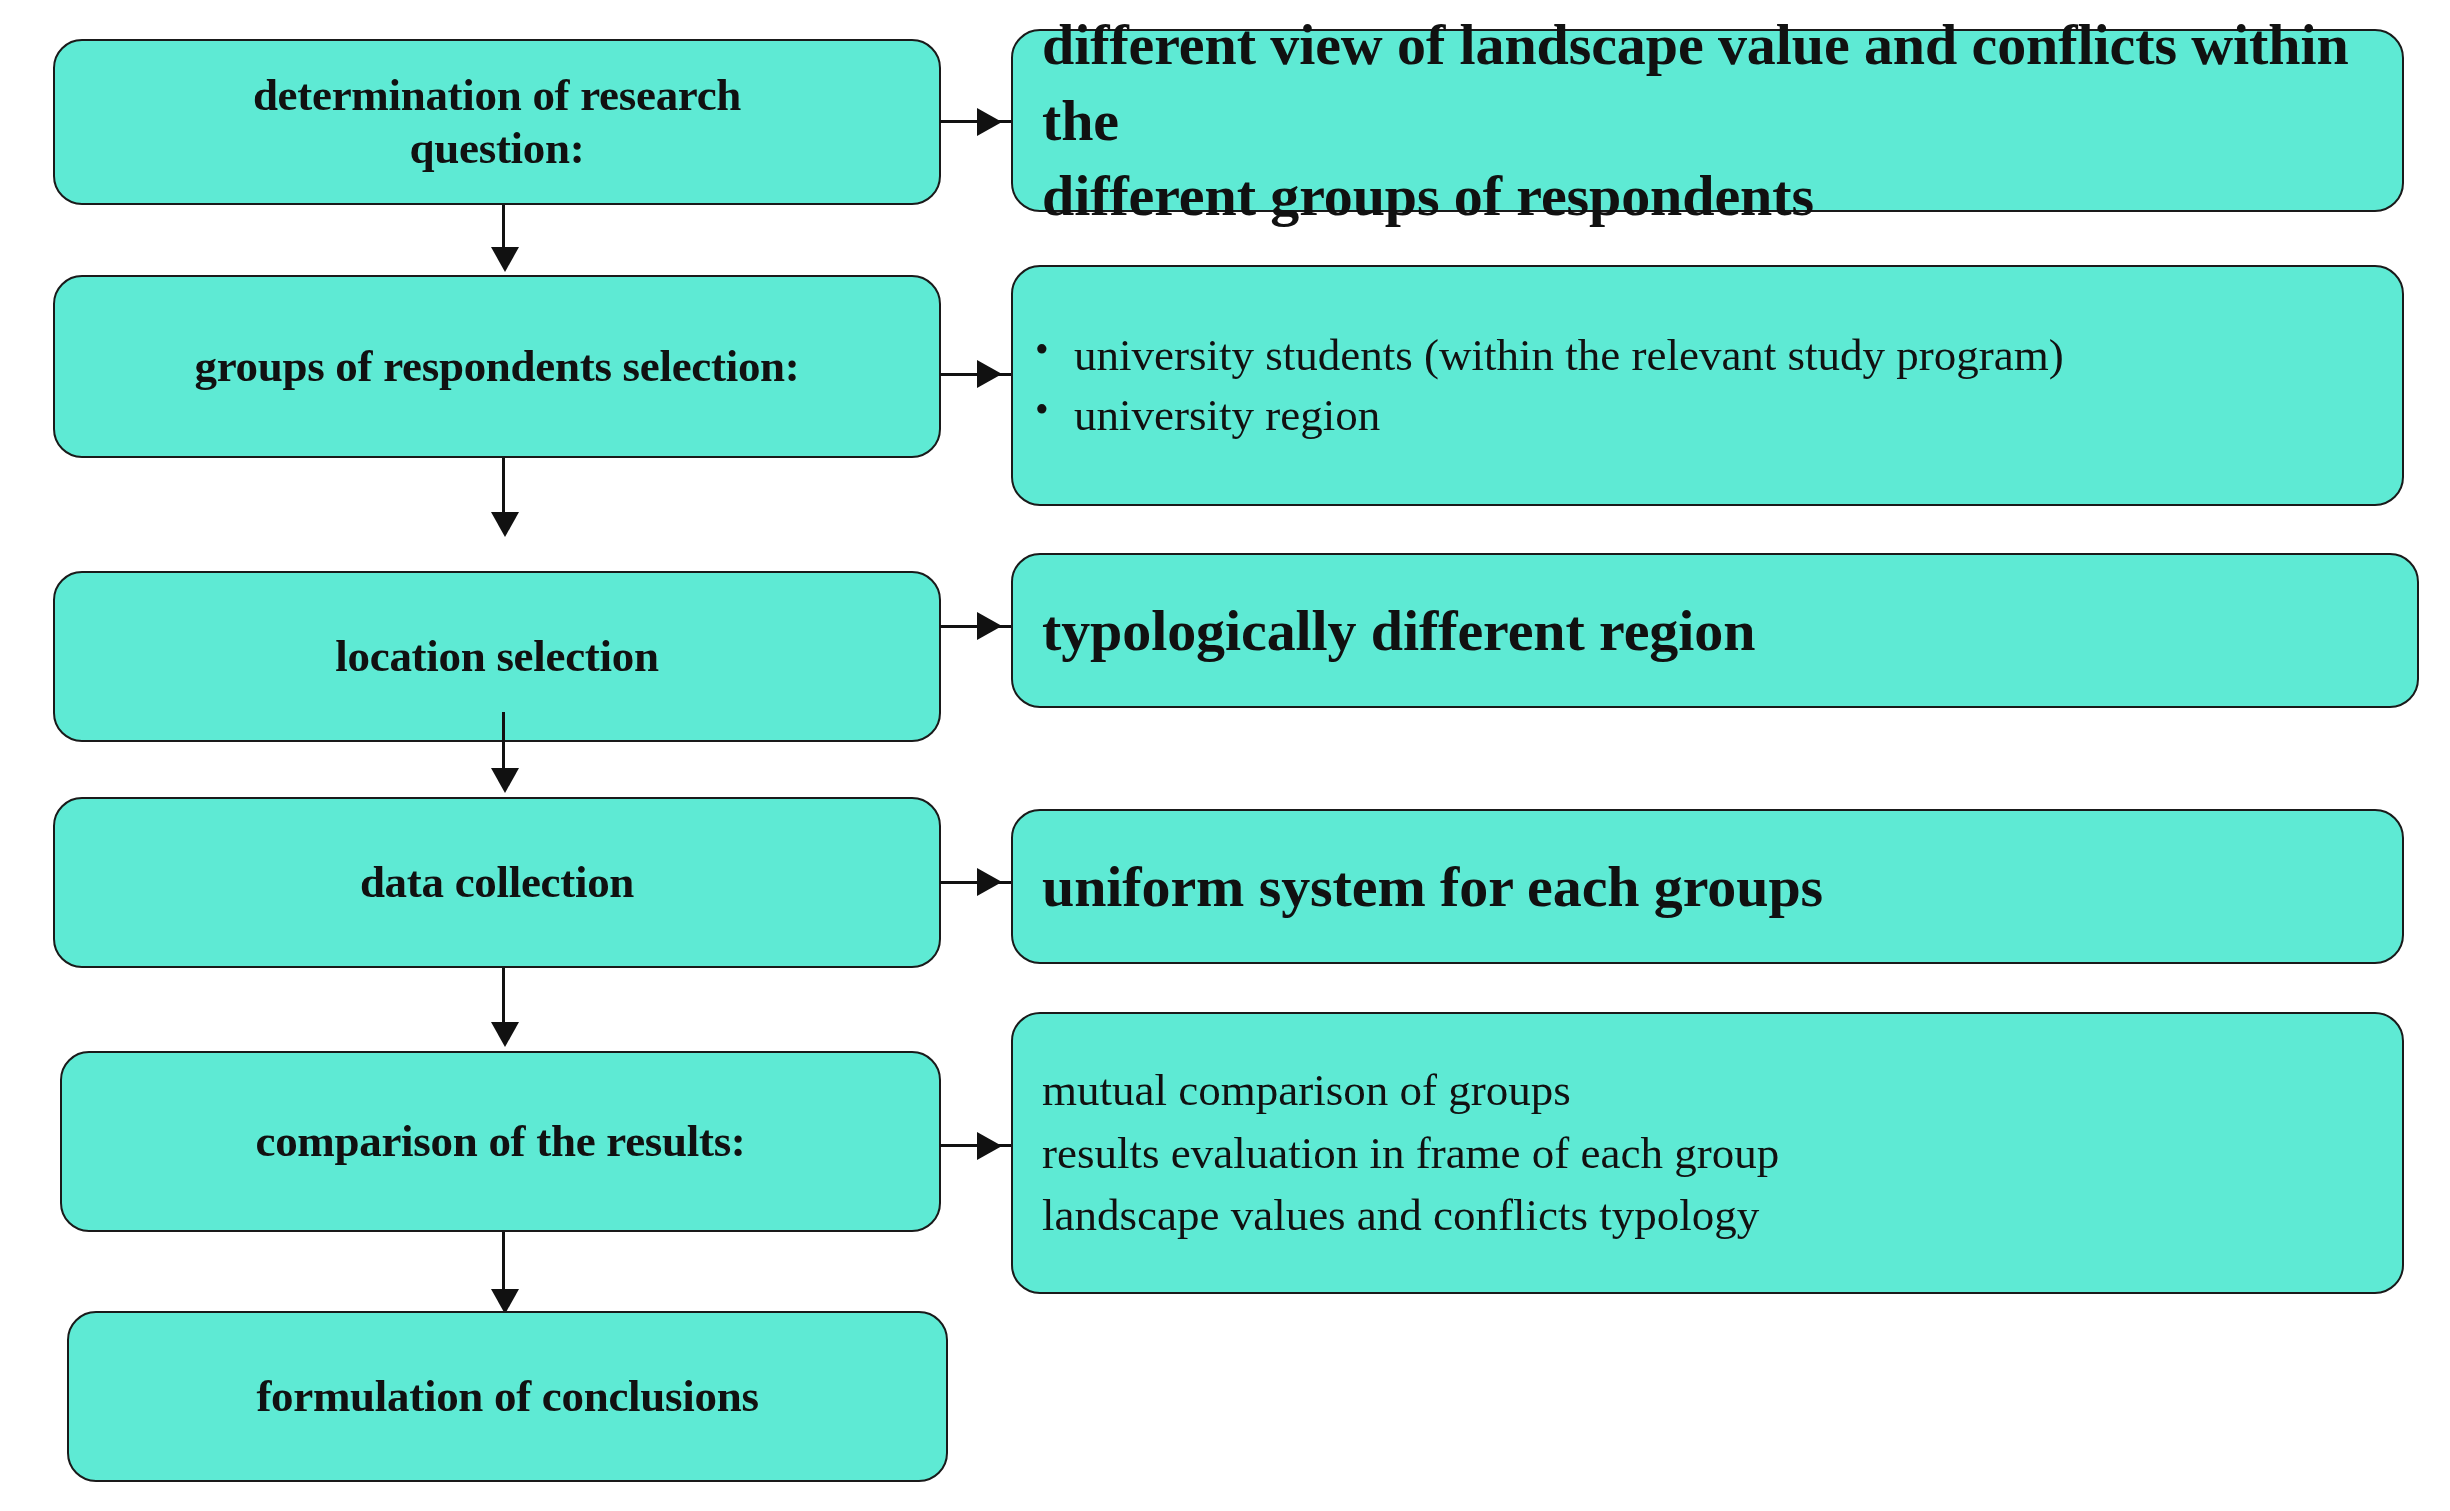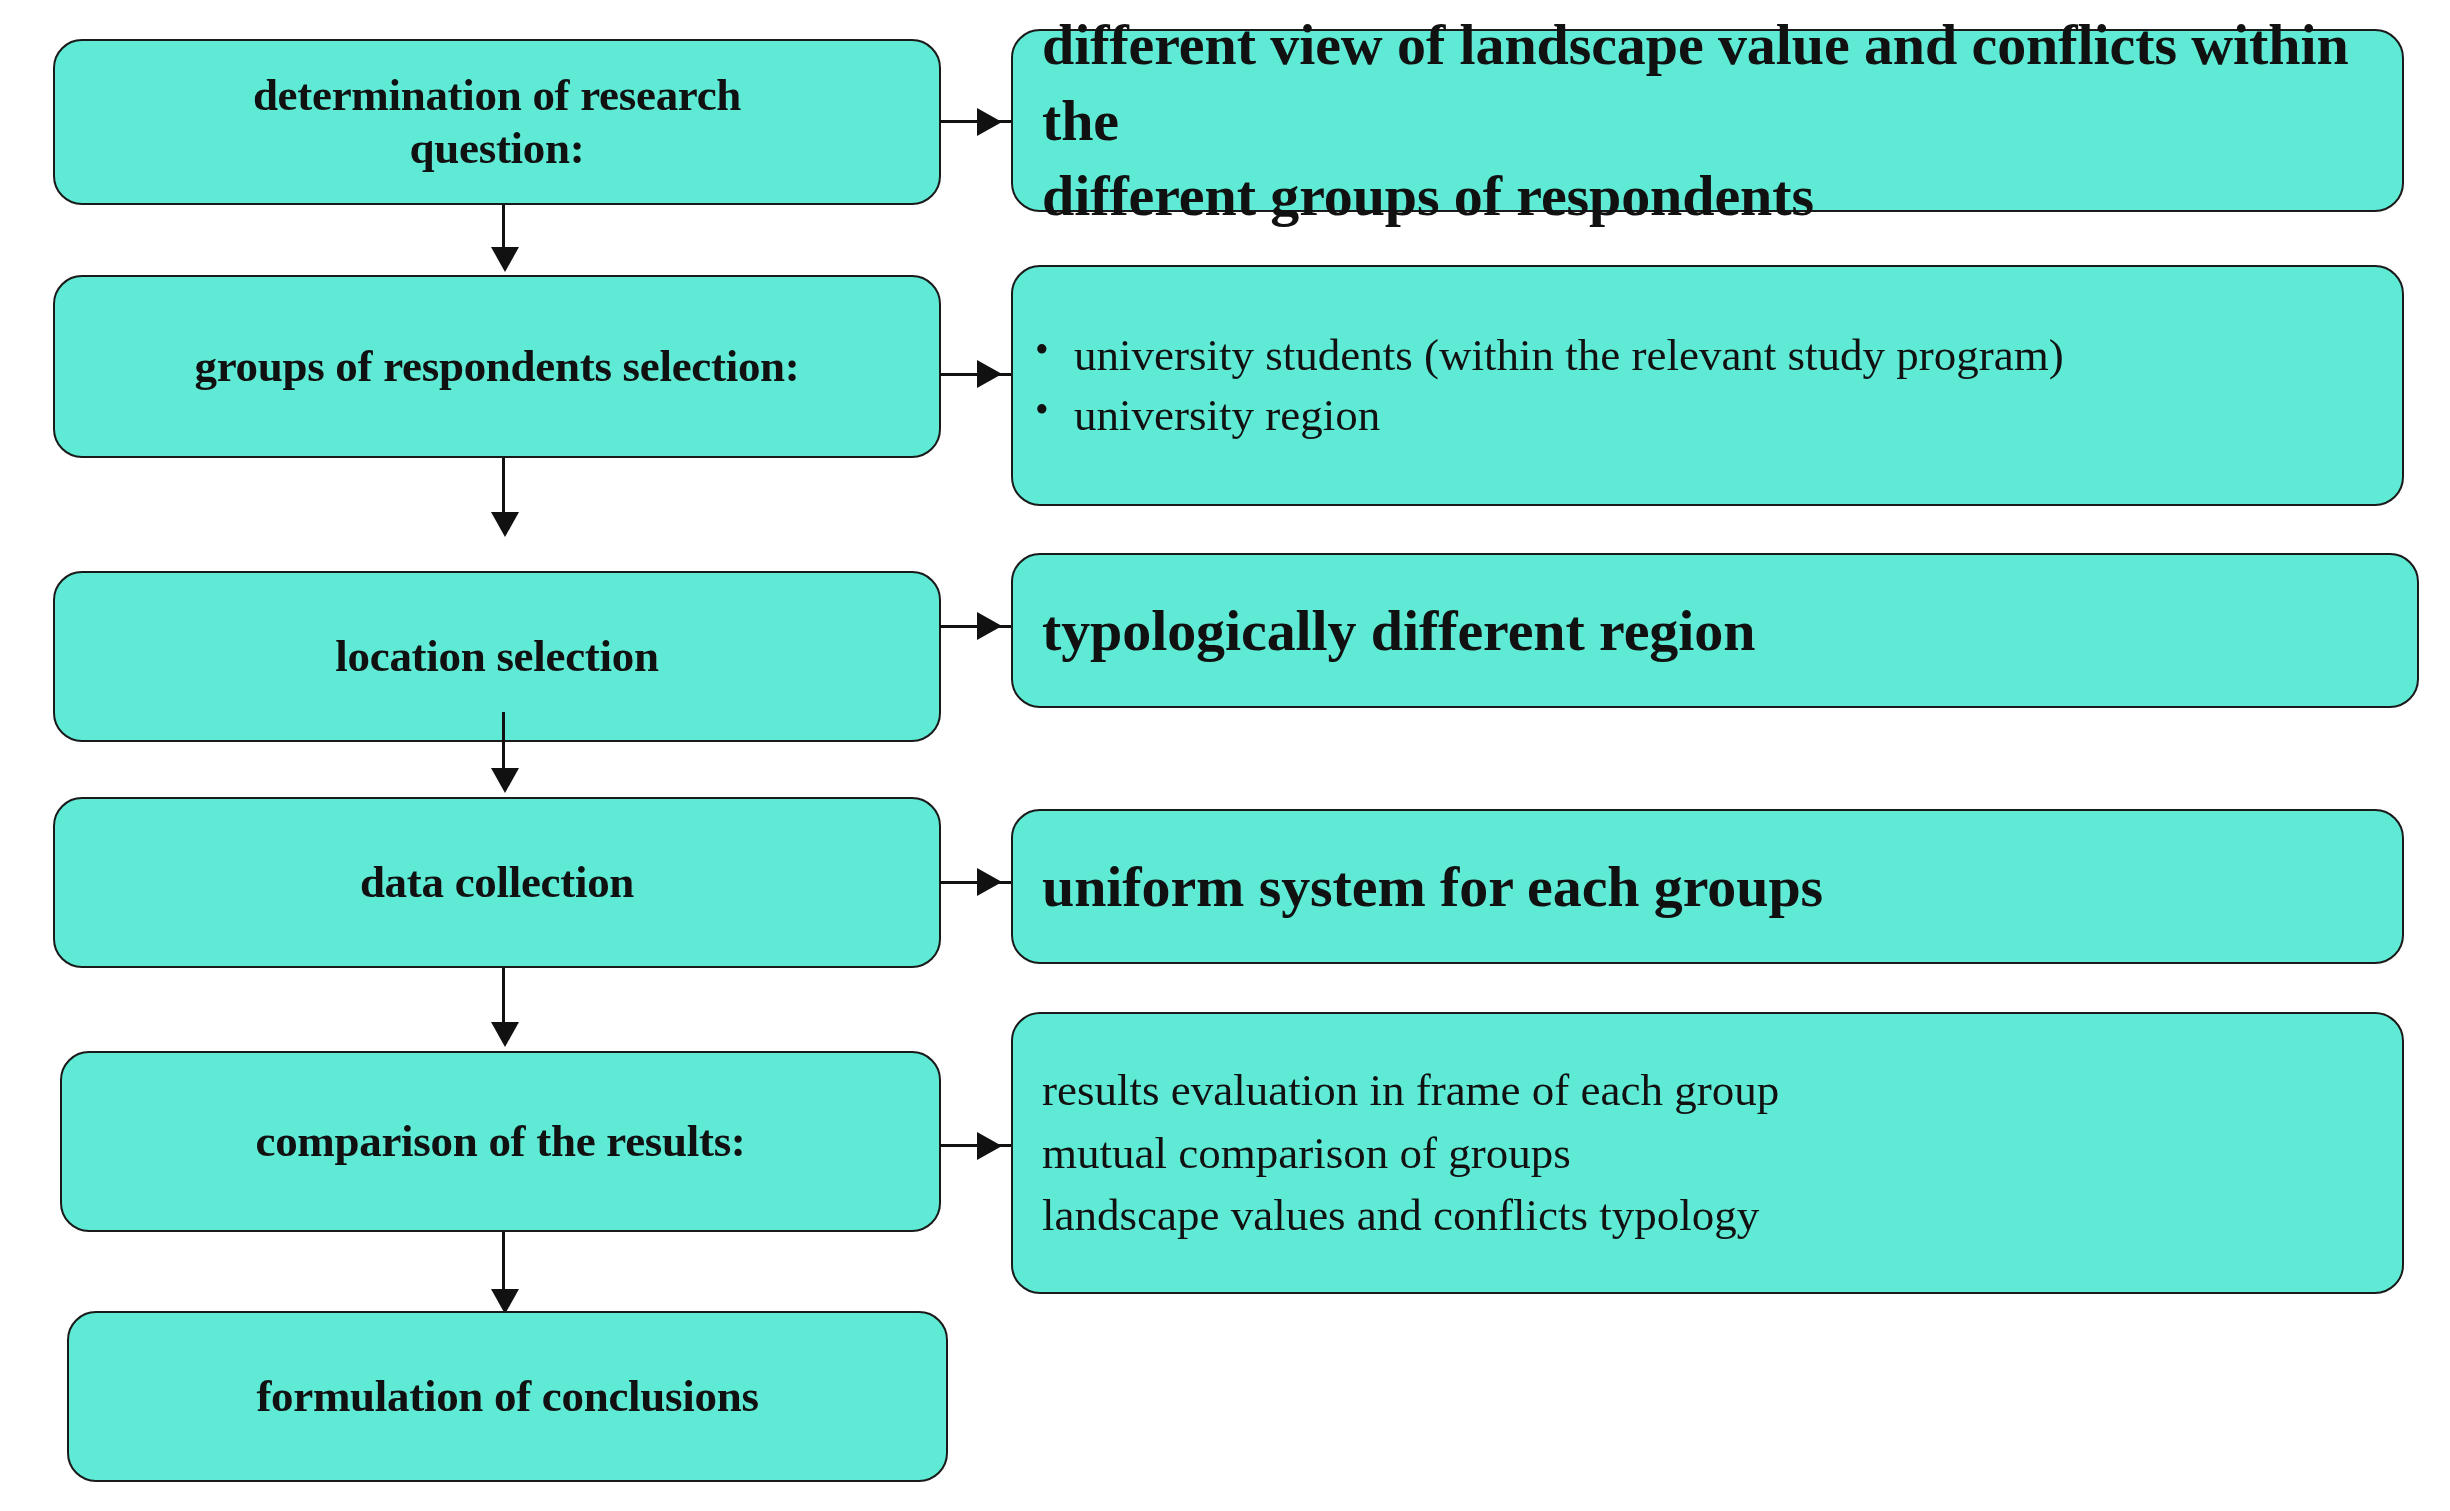--- a/index.html
+++ b/index.html
@@ -196,22 +196,22 @@
 
   <div class="node left" style="left:60px; top:1051px; width:881px; height:181px;">
     <span class="node-text">comparison of the results:</span>
   </div>
 
   <div class="hline" style="left:940px; top:1144px; width:92px;"></div>
   <div class="arrow-right" style="left:977px; top:1132px;"></div>
 
   <div class="node right" style="left:1011px; top:1012px; width:1393px; height:282px;">
     <ul class="lines">
+      <li>mutual comparison of groups</li>
       <li>results evaluation in frame of each group</li>
-      <li>mutual comparison of groups</li>
       <li>landscape values and conflicts typology</li>
     </ul>
   </div>
 
   <div class="vline" style="left:502px; top:1232px; height:61px;"></div>
   <div class="arrow-down" style="left:491px; top:1289px;"></div>
 
   <div class="node left" style="left:67px; top:1311px; width:881px; height:171px;">
     <span class="node-text">formulation of conclusions</span>
   </div>

